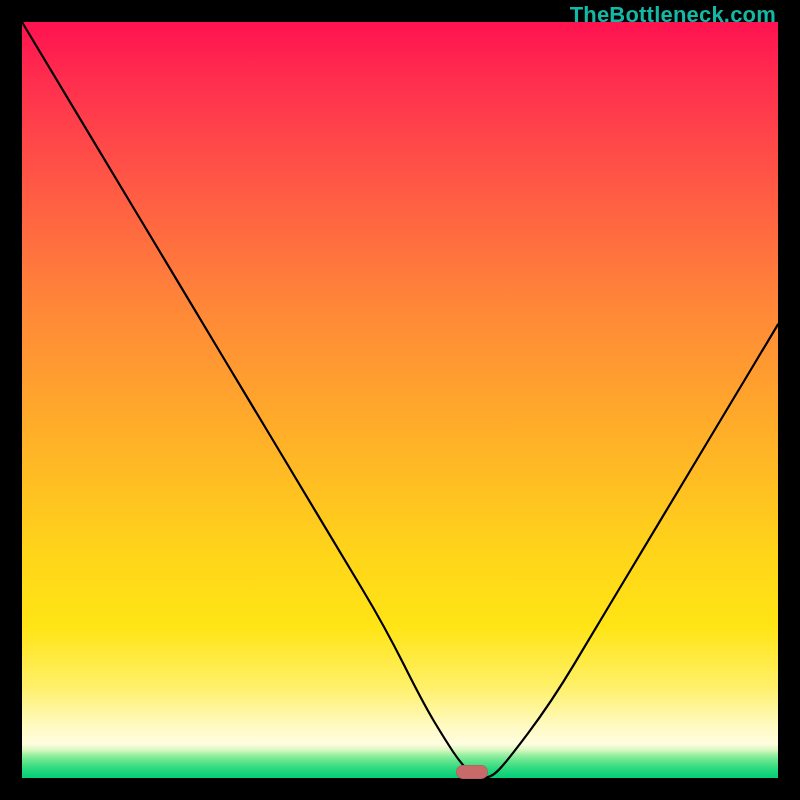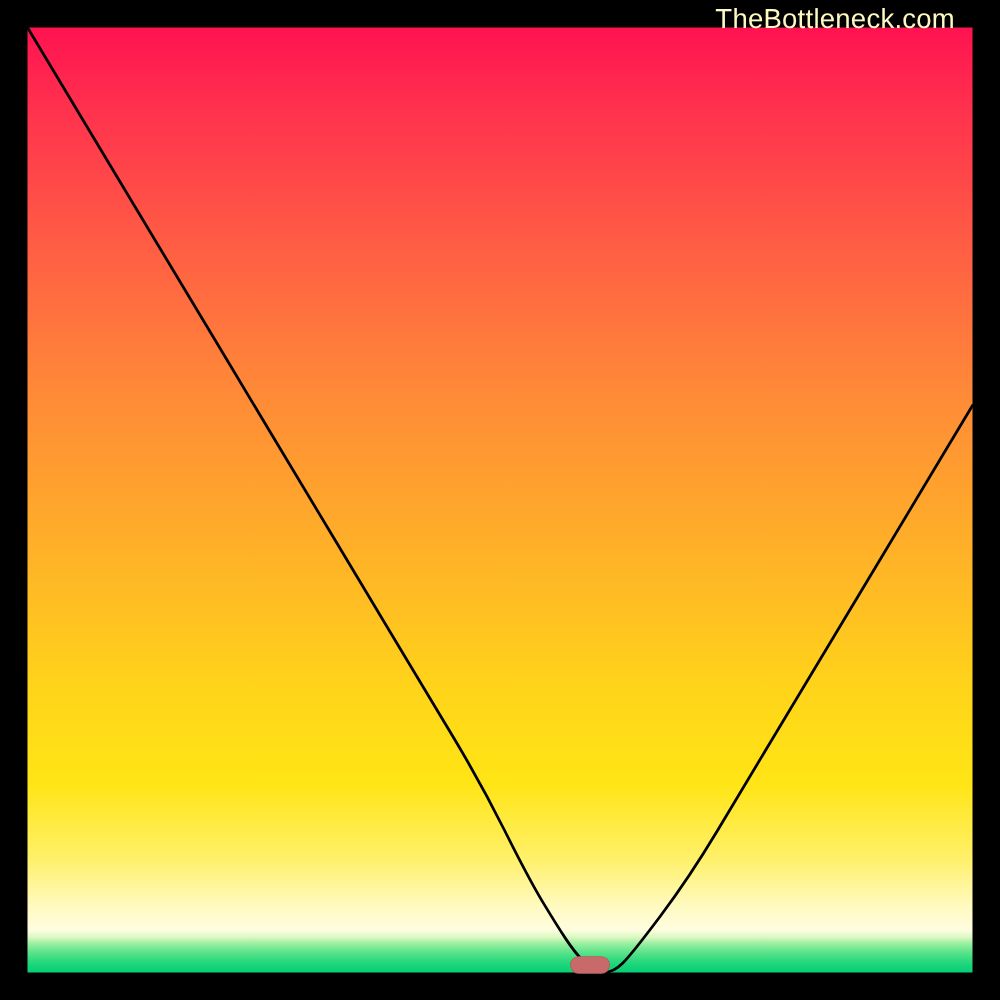--- a/index.html
+++ b/index.html
@@ -40,24 +40,24 @@
       #95eea0 97.0%,
       #5fe48c 97.8%,
       #34db80 98.6%,
       #17d47a 99.3%,
       #06cf76 100%
     );
   }
   .watermark {
     position: absolute;
     top: 2px;
-    right: 36px;
-    color: #fef9c3;
+    right: 24px;
+    color: #14b8a6;
     font-size: 22px;
-    font-weight: 400;
+    font-weight: 700;
     letter-spacing: 0.2px;
     user-select: none;
   }
   svg.curve {
     position: absolute;
     left: 0;
     top: 0;
     width: 756px;
     height: 756px;
     overflow: visible;

